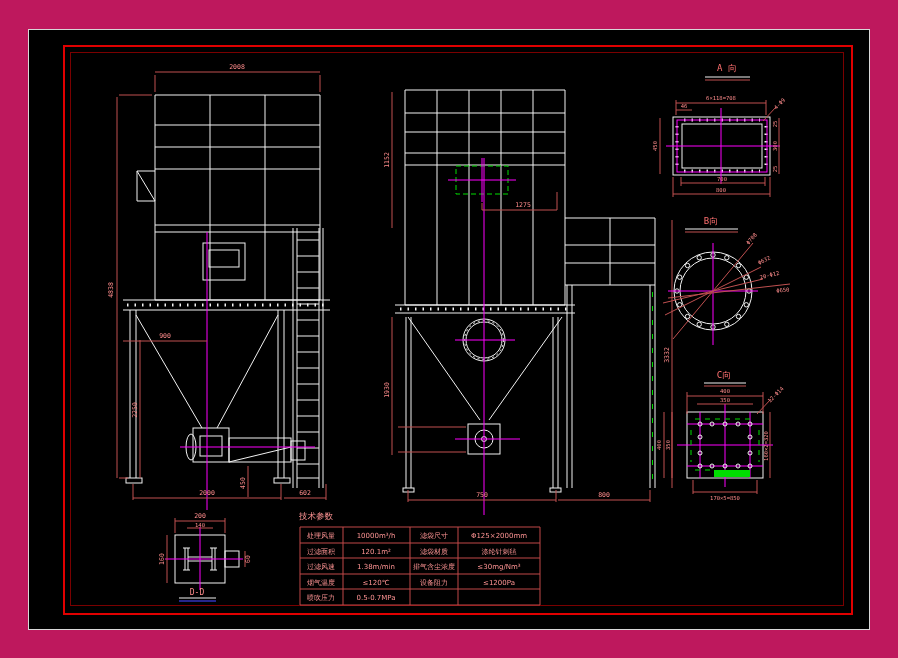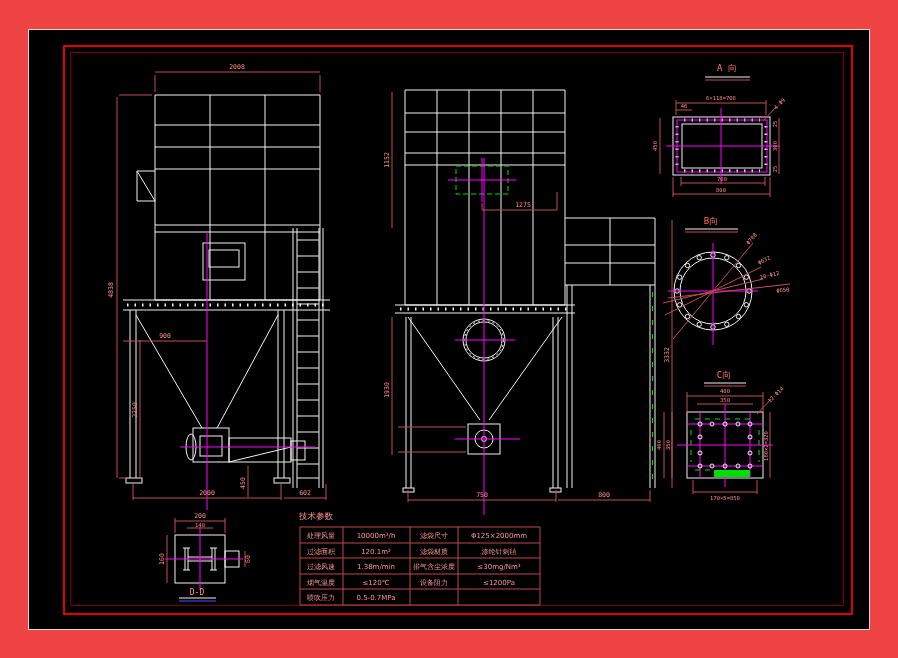--- a/index.html
+++ b/index.html
@@ -1,16 +1,16 @@
 <!DOCTYPE html>
 <html><head>
 <meta charset="utf-8">
 <style>
   html,body{margin:0;padding:0;background:#b5cbdf;}
-  .page{position:relative;width:898px;height:658px;background:#ef4444;overflow:hidden;
+  .page{position:relative;width:898px;height:658px;background:#be185d;overflow:hidden;
         font-family:"DejaVu Sans",sans-serif;}
   .canvas{position:absolute;left:28px;top:29px;width:840px;height:599px;background:#000;
           border:1px solid #d8d8d8;}
   .frame-red{position:absolute;left:63px;top:45px;width:786px;height:566px;border:2px solid #e00000;}
   .frame-darkred{position:absolute;left:70px;top:52px;width:772px;height:552px;border:1px solid #7a0000;}
   svg{position:absolute;left:0;top:0;}
   .w{stroke:#f2f2f2;fill:none;stroke-width:1;}
   .m{stroke:#ff00ff;fill:none;stroke-width:1;}
   .d{stroke:#c05050;fill:none;stroke-width:1;}
   .gn{stroke:#00dd00;fill:none;stroke-width:1;}

